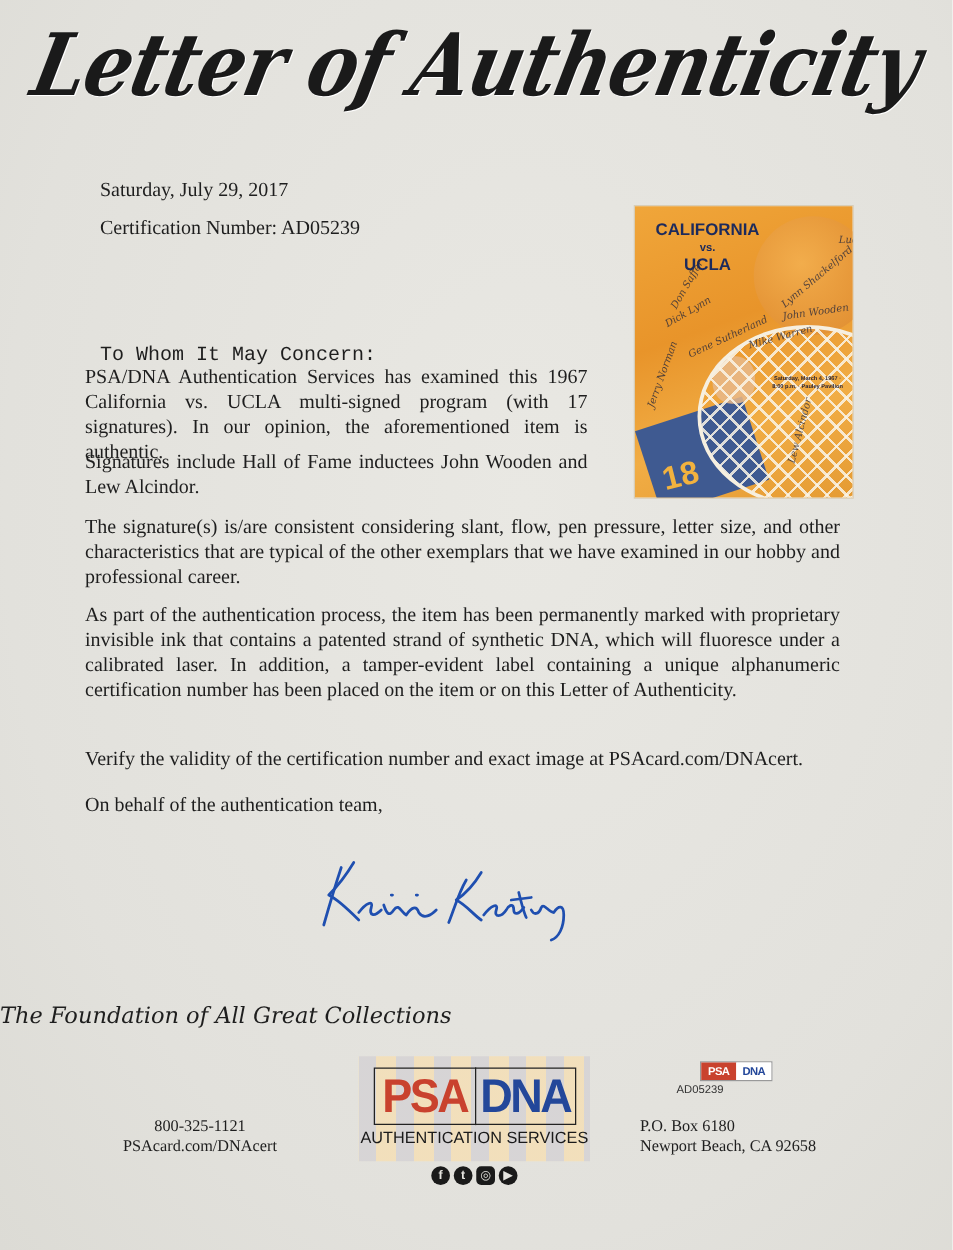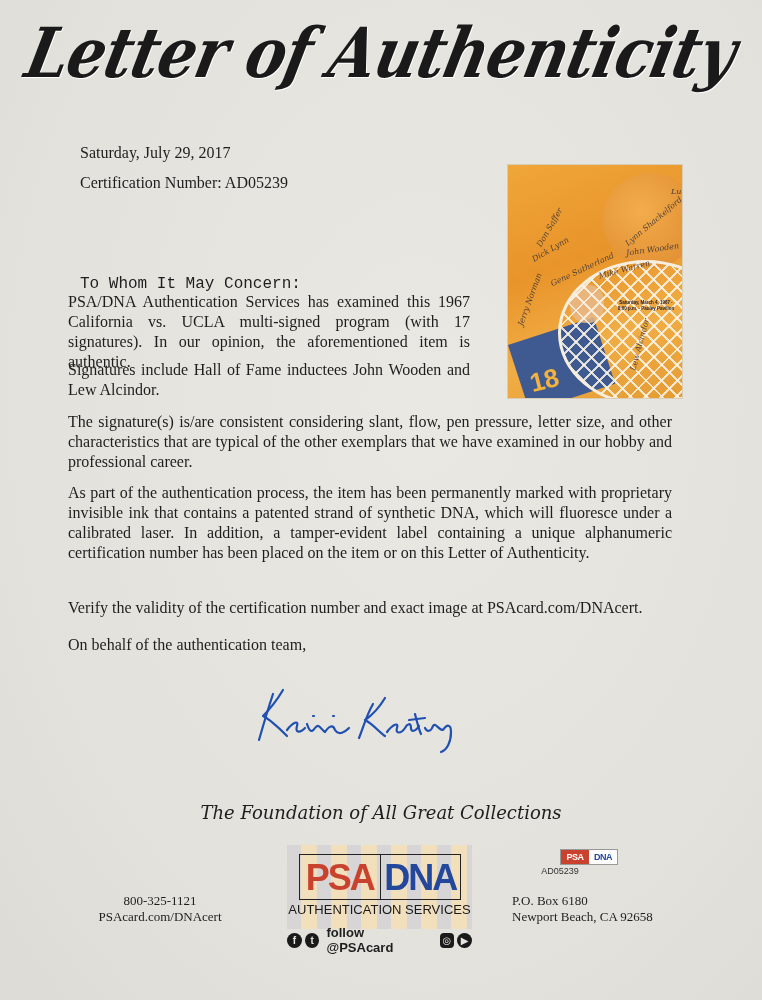--- a/index.html
+++ b/index.html
@@ -77,21 +77,21 @@
     position:absolute; left:108px; top:135px; width:60px;
     font-family:"Liberation Sans",sans-serif; font-size:4.5px; line-height:6px;
     color:#2b2433; font-weight:bold; text-align:center;
   }
 
   .signature {
     position:absolute; left:255px; top:686px; width:250px; height:70px;
   }
 
   .tagline {
-    position:absolute; left:0; top:802px; width:762px; text-align:center;
+    position:absolute; left:0; top:802px; width:762px; 
     font-family:"DejaVu Serif","Liberation Serif",serif; font-style:italic;
     font-size:18px; color:#1e1e1e;
   }
 
   .logo-box {
     position:absolute; left:287px; top:845px; width:185px; height:84px;
     background:
       repeating-linear-gradient(90deg, rgba(170,180,220,0.35) 0 14px, rgba(245,215,160,0.45) 14px 30px),
       #efe6d2;
   }
@@ -152,20 +152,25 @@
 
 <div class="meta date">Saturday, July 29, 2017</div>
 <div class="meta certno">Certification Number: AD05239</div>
 
 <div class="program">
   <div class="ball"></div>
   <div class="jersey"></div>
   <div class="num">18</div>
   <div class="face"></div>
   <div class="net"></div>
+  <div class="ptitle">
+    <div>CALIFORNIA</div>
+    <div class="vs">vs.</div>
+    <div>UCLA</div>
+  </div>
   <div class="scribble" style="left:115px;top:22px;margin-left:48px;">Lucius Allen</div>
   <div class="scribble" style="left:20px;top:58px;transform:rotate(-60deg);">Don Saffer</div>
   <div class="scribble" style="left:22px;top:80px;transform:rotate(-30deg);">Dick Lynn</div>
   <div class="scribble" style="left:40px;top:100px;transform:rotate(-25deg);">Gene Sutherland</div>
   <div class="scribble" style="left:118px;top:80px;transform:rotate(-8deg);">John Wooden</div>
   <div class="scribble" style="left:110px;top:52px;transform:rotate(-40deg);">Lynn Shackelford</div>
   <div class="scribble" style="left:-6px;top:130px;transform:rotate(-70deg);">Jerry Norman</div>
   <div class="scribble" style="left:90px;top:100px;transform:rotate(-15deg);">Mike Warren</div>
   <div class="scribble" style="left:105px;top:175px;transform:rotate(-75deg);">Lew Alcindor</div>
   <div class="info">Saturday, March 4, 1967 · 8:00 p.m. · Pauley Pavilion</div>
@@ -209,21 +214,20 @@
   <div class="logo-frame">
     <div class="logo-psa">PSA</div>
     <div class="logo-dna">DNA</div>
   </div>
   <div class="logo-sub">AUTHENTICATION SERVICES</div>
 </div>
 
 <div class="social">
   <span class="ic">f</span>
   <span class="ic">t</span>
-  <span class="follow">follow @PSAcard</span>
   <span class="ic" style="border-radius:4px;">◎</span>
   <span class="ic">▶</span>
 </div>
 
 <div class="sticker">
   <span class="s-psa">PSA</span>
   <span class="s-dna">DNA</span>
 </div>
 <div class="sticker-num">AD05239</div>
 

